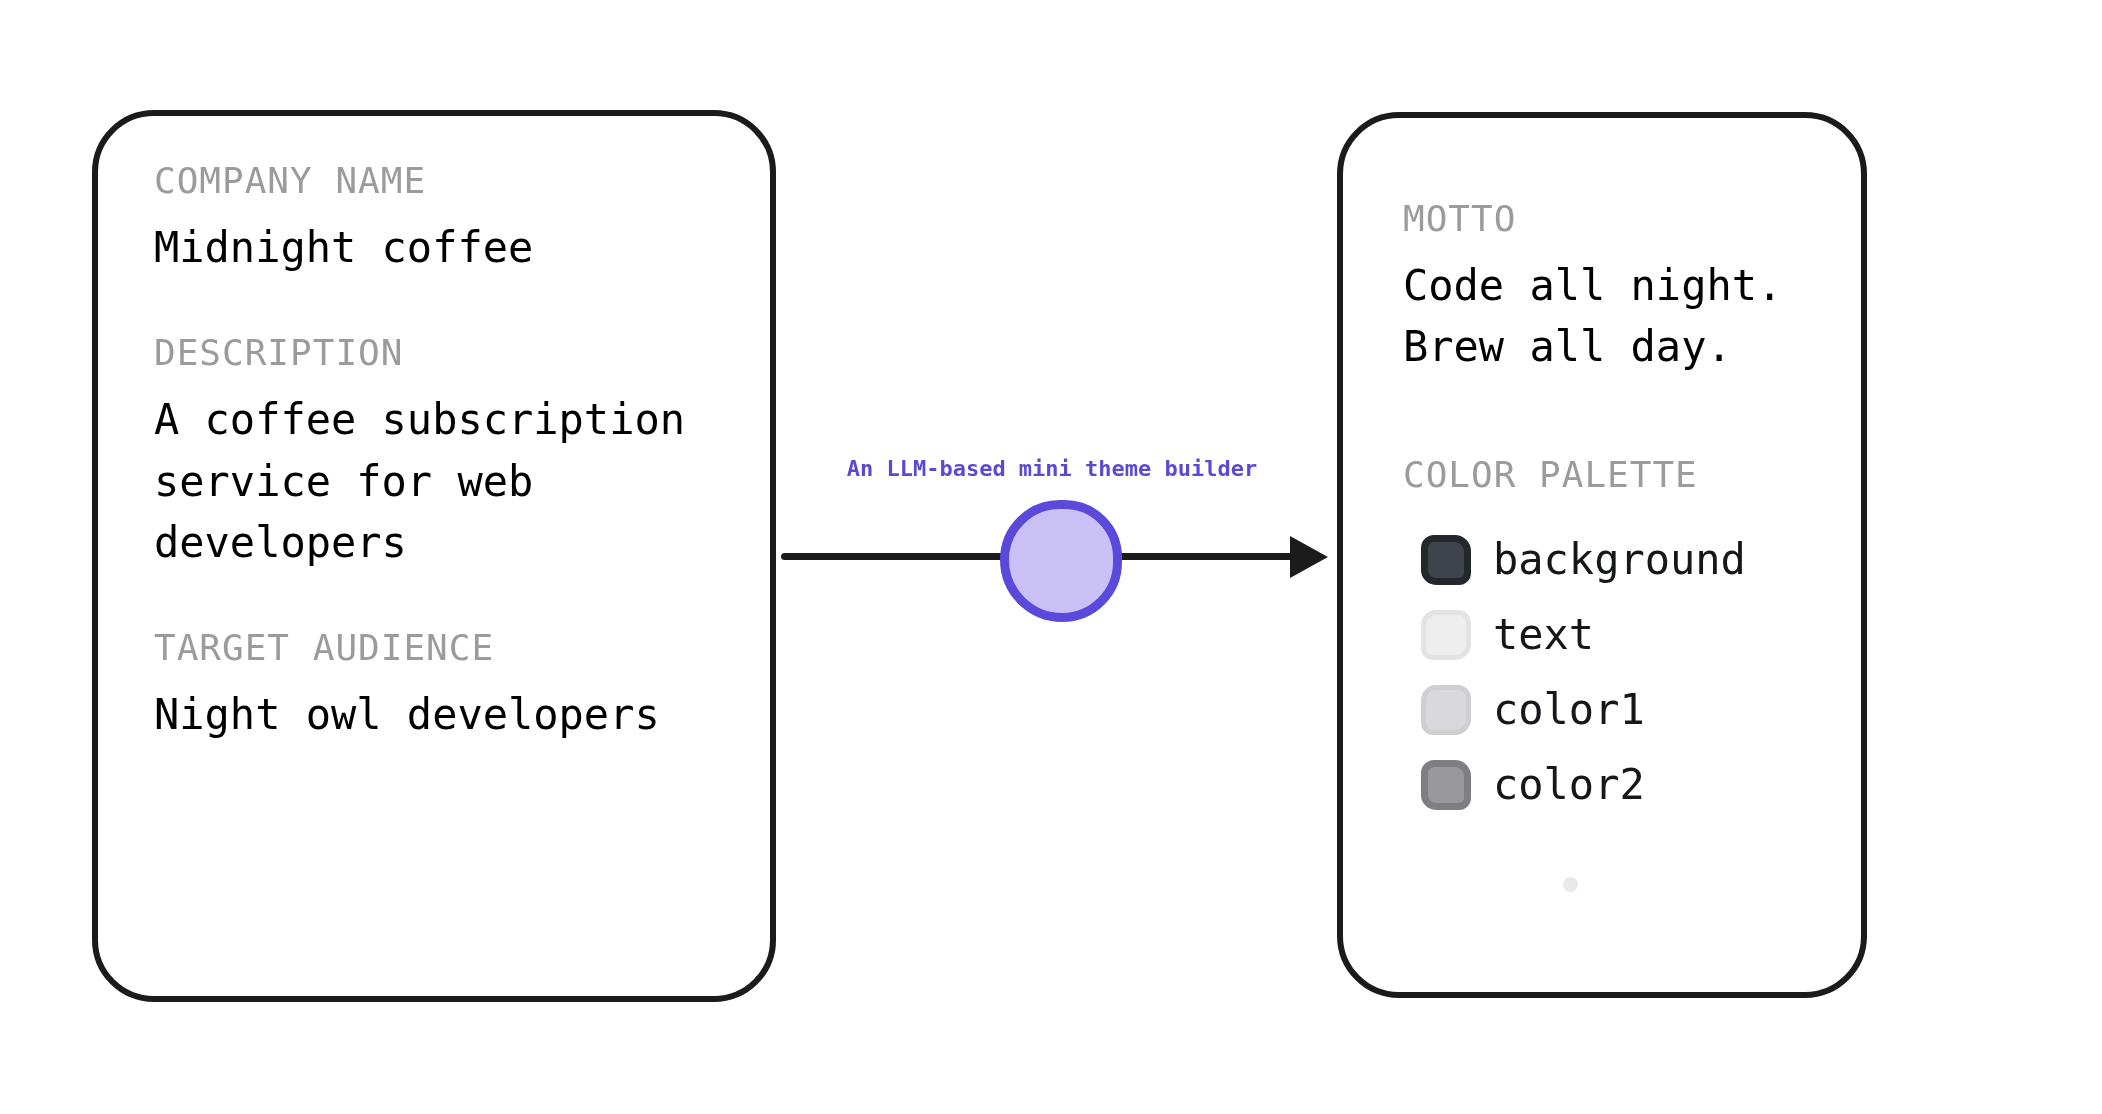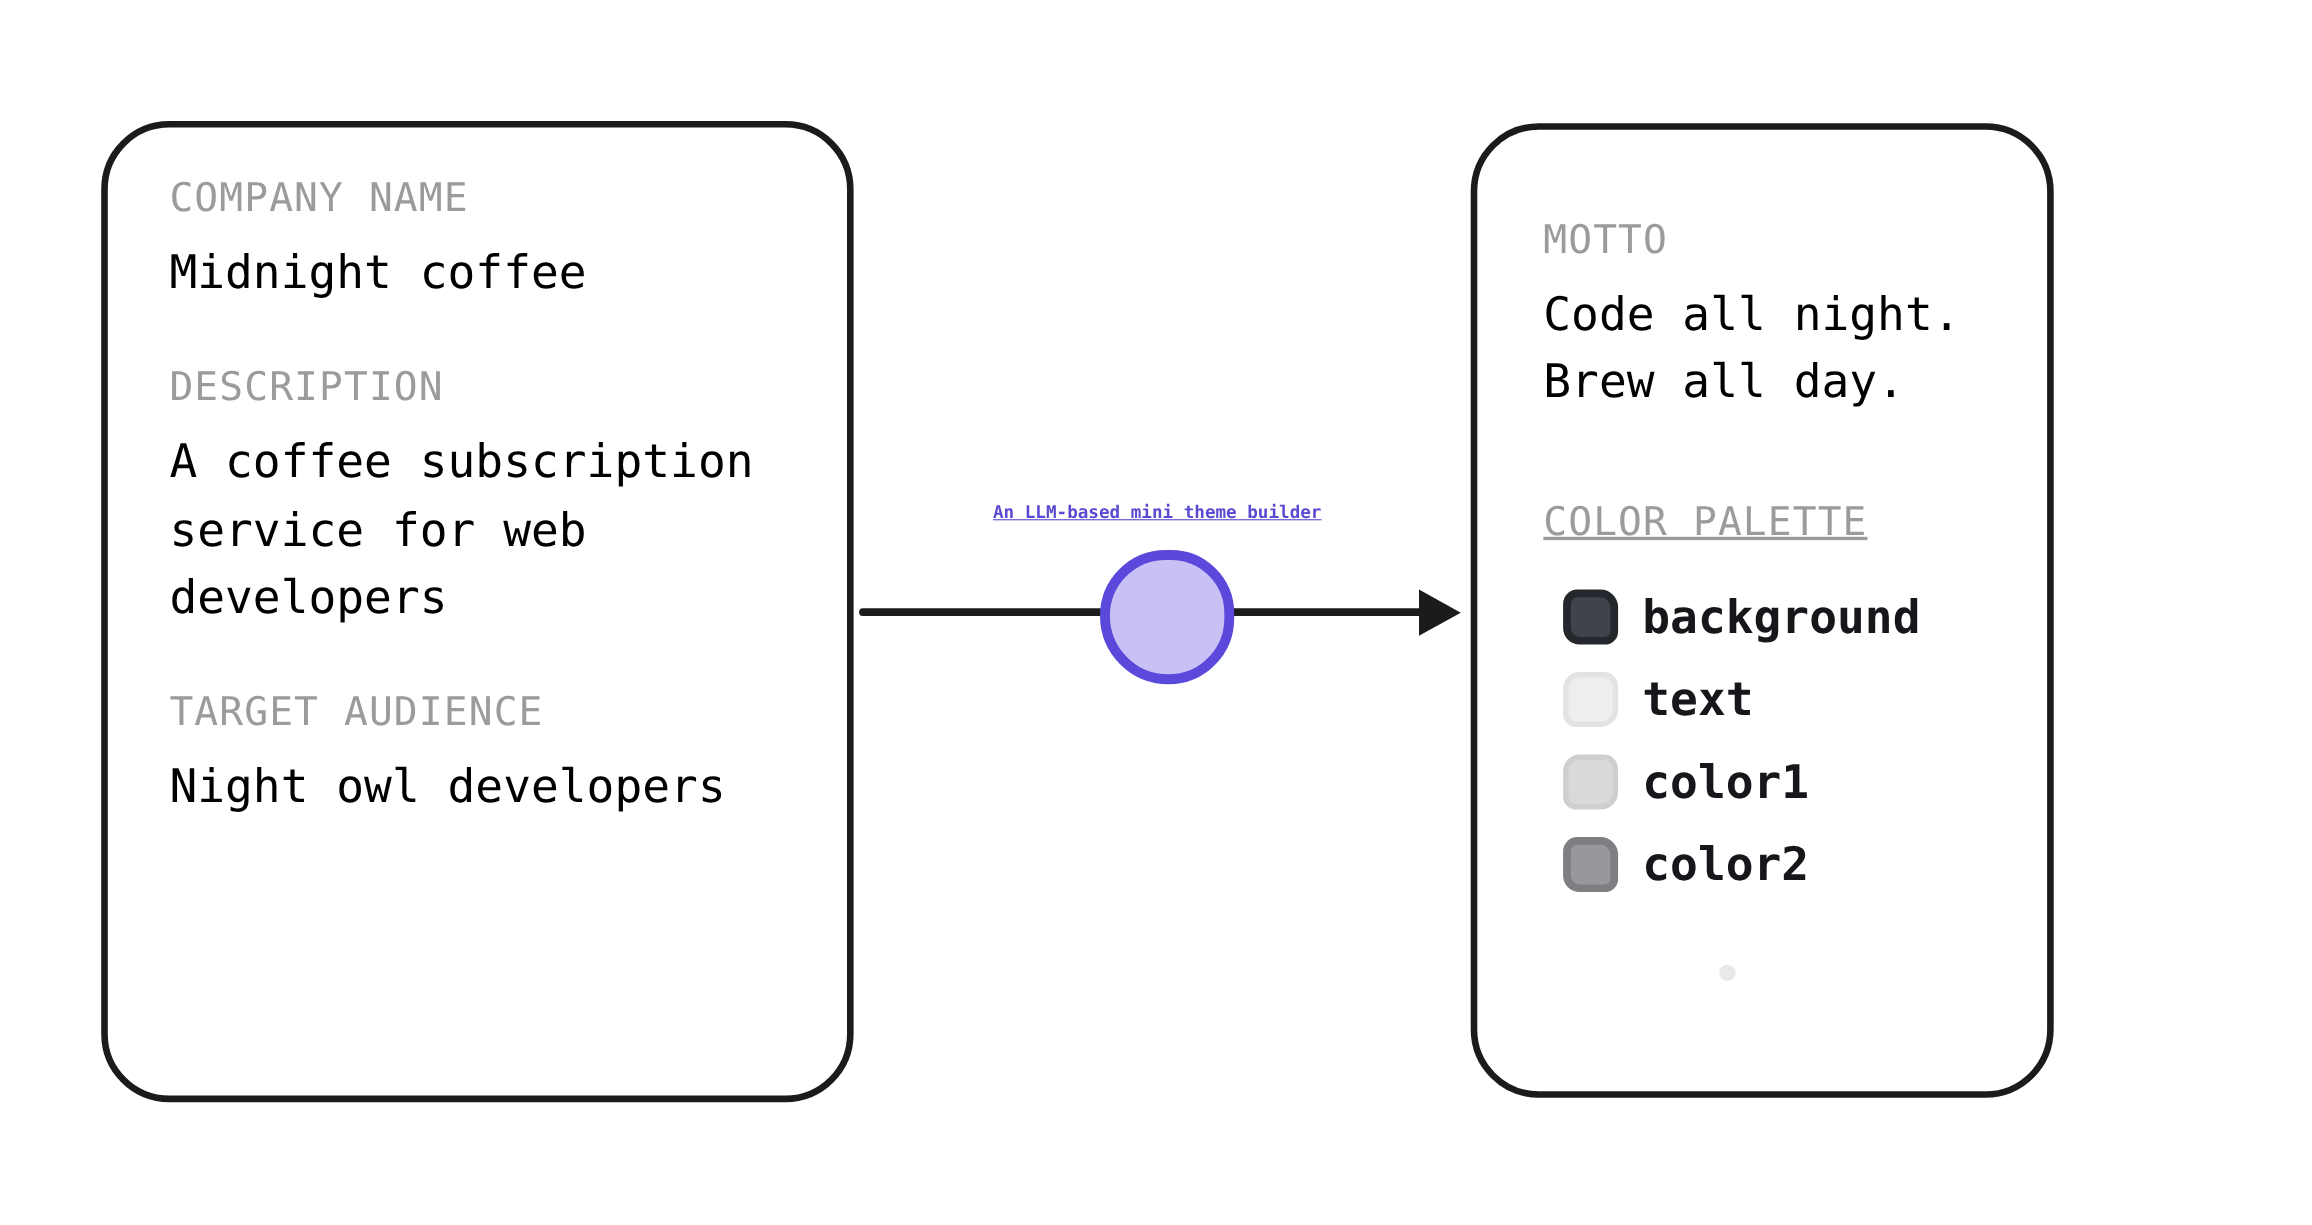--- a/index.html
+++ b/index.html
@@ -30,29 +30,28 @@
     letter-spacing: 1px;
     margin-bottom: 16px;
   }
   .field-value {
     font-size: 42px;
     color: #000000;
     line-height: 1.46;
     white-space: pre-line;
   }
   .motto-block { margin-bottom: 76px; }
-  .palette-label { margin-bottom: 40px; text-decoration: underline; }
+  .palette-label { margin-bottom: 40px; }
 
   
   .palette-row {
     display: flex;
-    align-items: center;
+    align-items: flex-start;
     margin: 0 0 23px 18px;
     height: 52px;
-    font-weight: bold;
   }
   .swatch {
     width: 50px;
     height: 50px;
     box-sizing: border-box;
     border-style: solid;
     border-width: 5px;
     border-radius: 15px 13px 16px 12px;
     flex: 0 0 auto;
   }
@@ -70,24 +69,23 @@
     left: 787px; top: 385px; width: 530px;
     text-align: center;
     font-size: 43px;
     font-weight: bold;
     color: #5a4ad2;
   }
   .flow-subtitle {
     position: absolute;
     left: 727px; top: 456px; width: 650px;
     text-align: center;
-    font-size: 16px;
+    font-size: 22px;
     font-weight: bold;
     color: #5a4ad2;
-    text-decoration: underline;
   }
   .arrow-line {
     position: absolute;
     left: 781px; top: 553px;
     width: 512px; height: 7px;
     background: #1b1b1b;
     border-radius: 4px;
   }
   .arrow-head {
     position: absolute;

